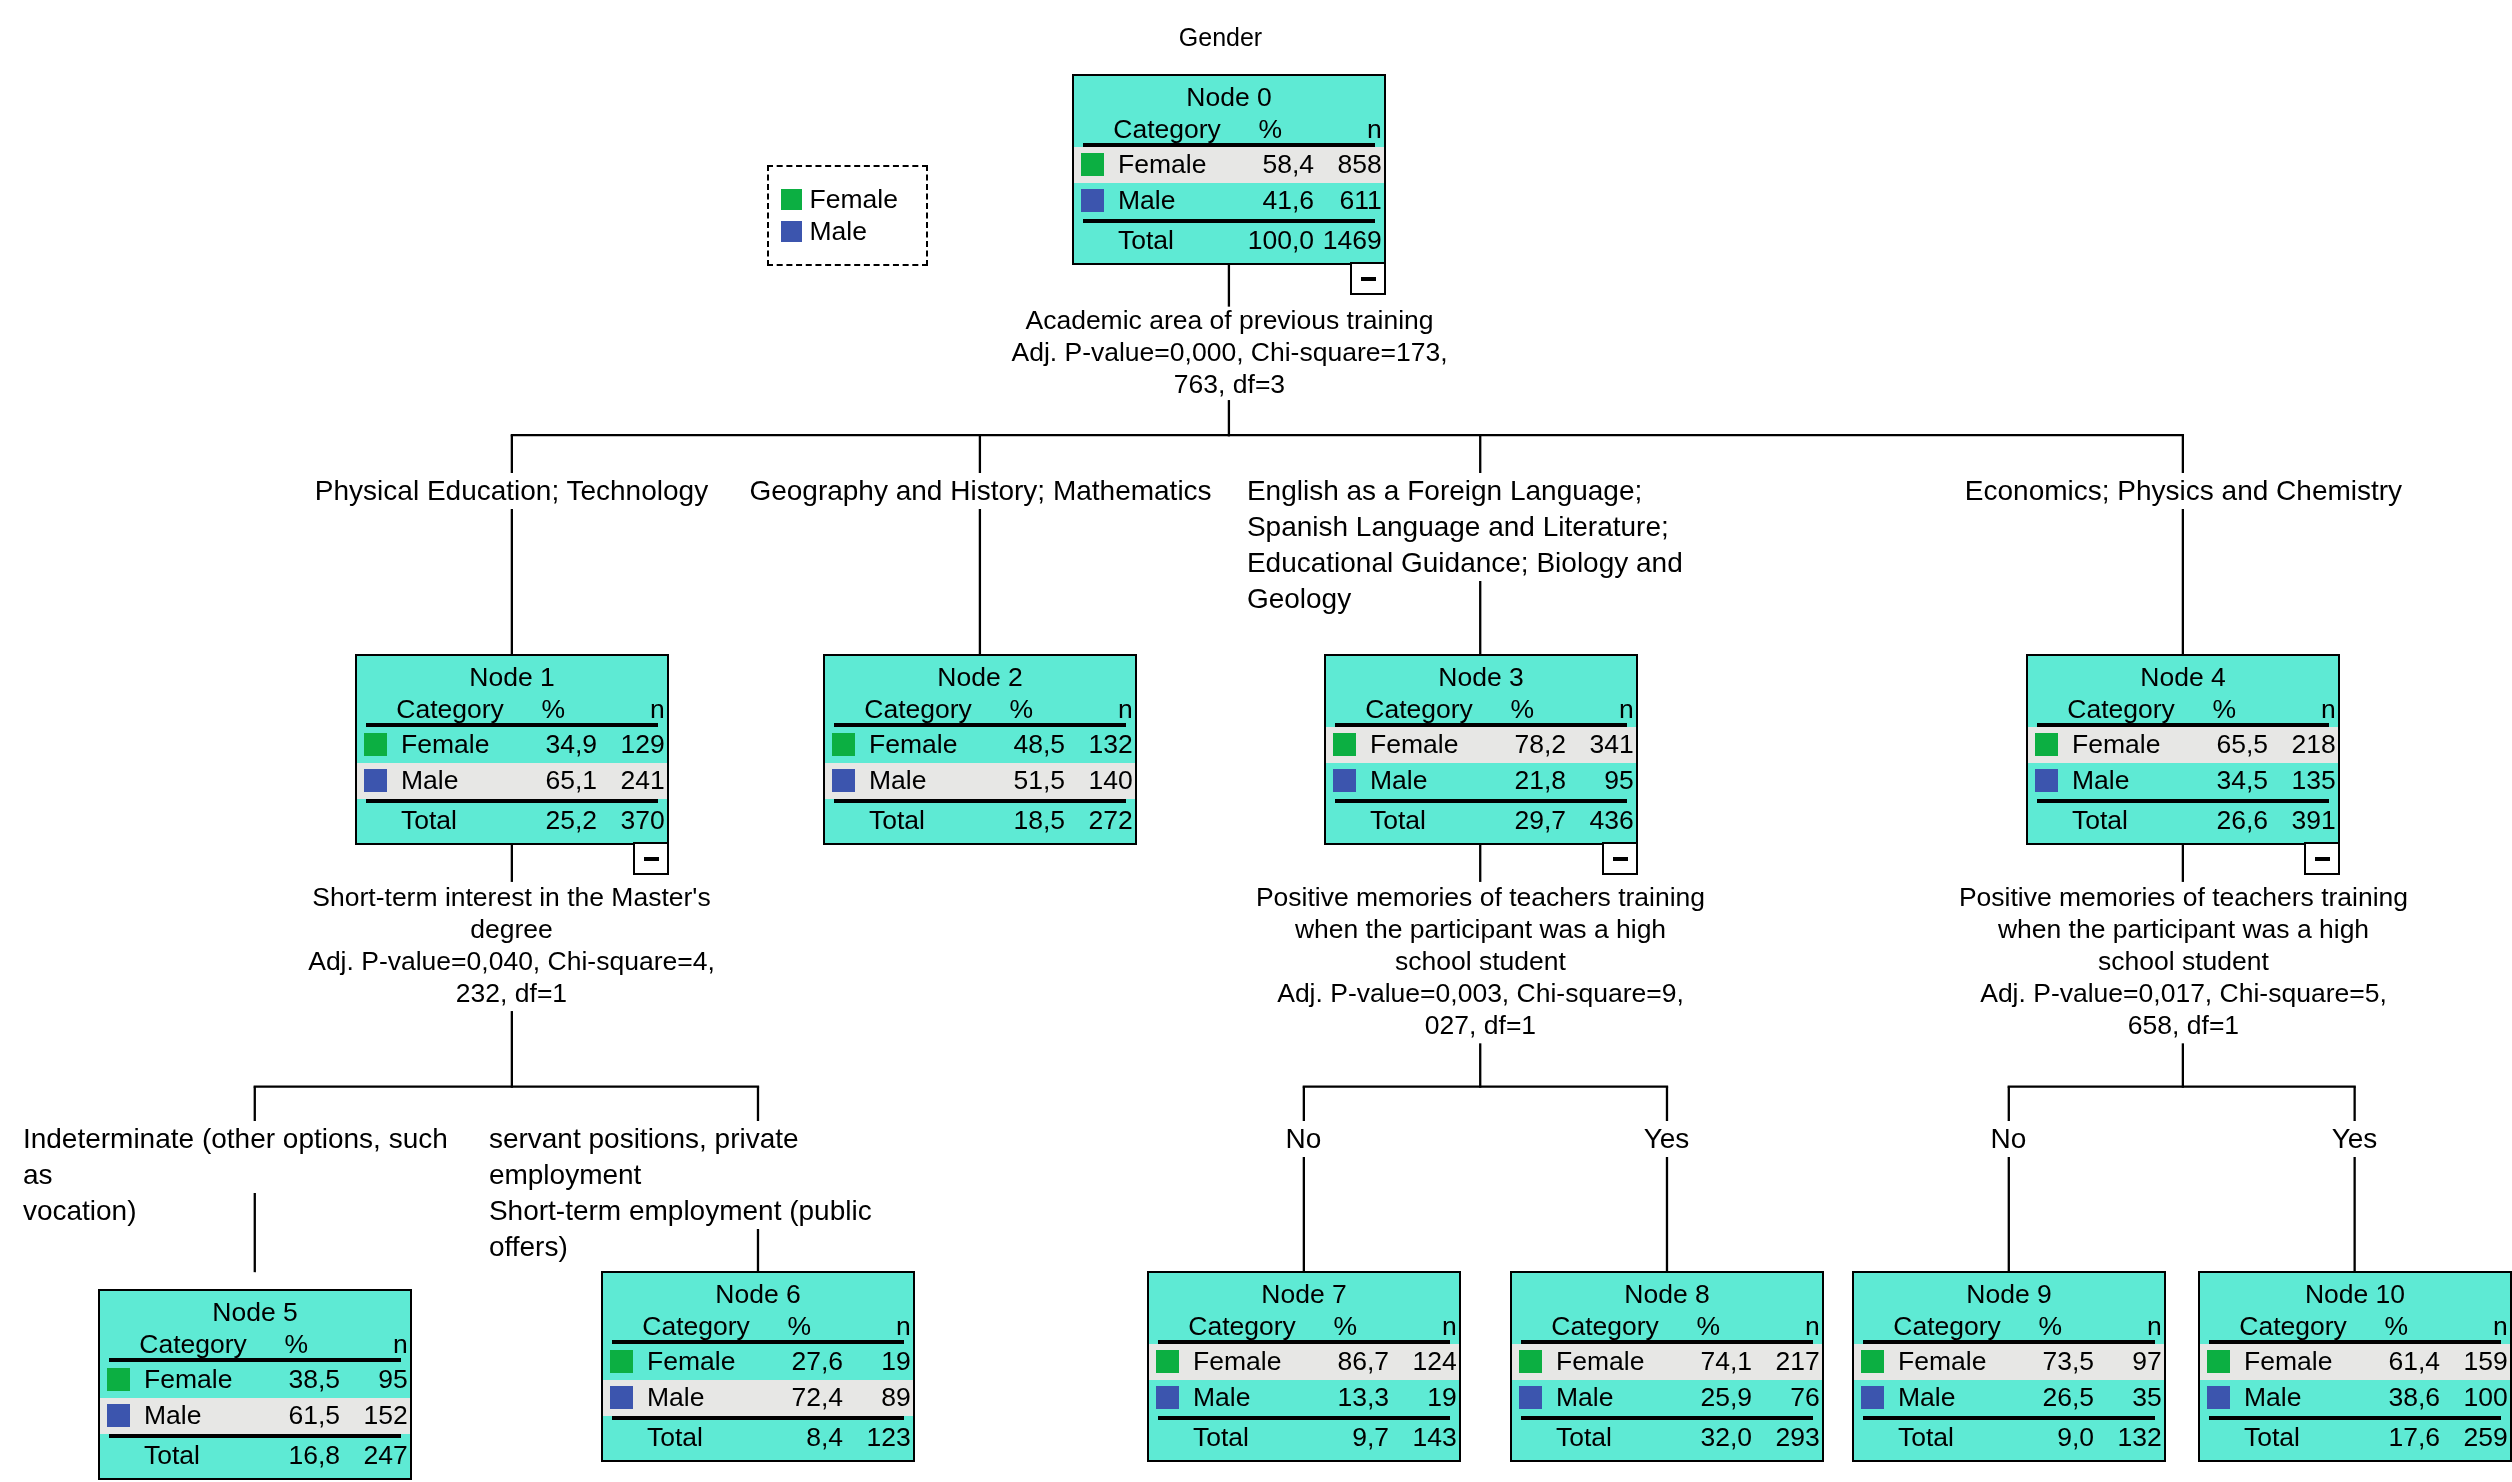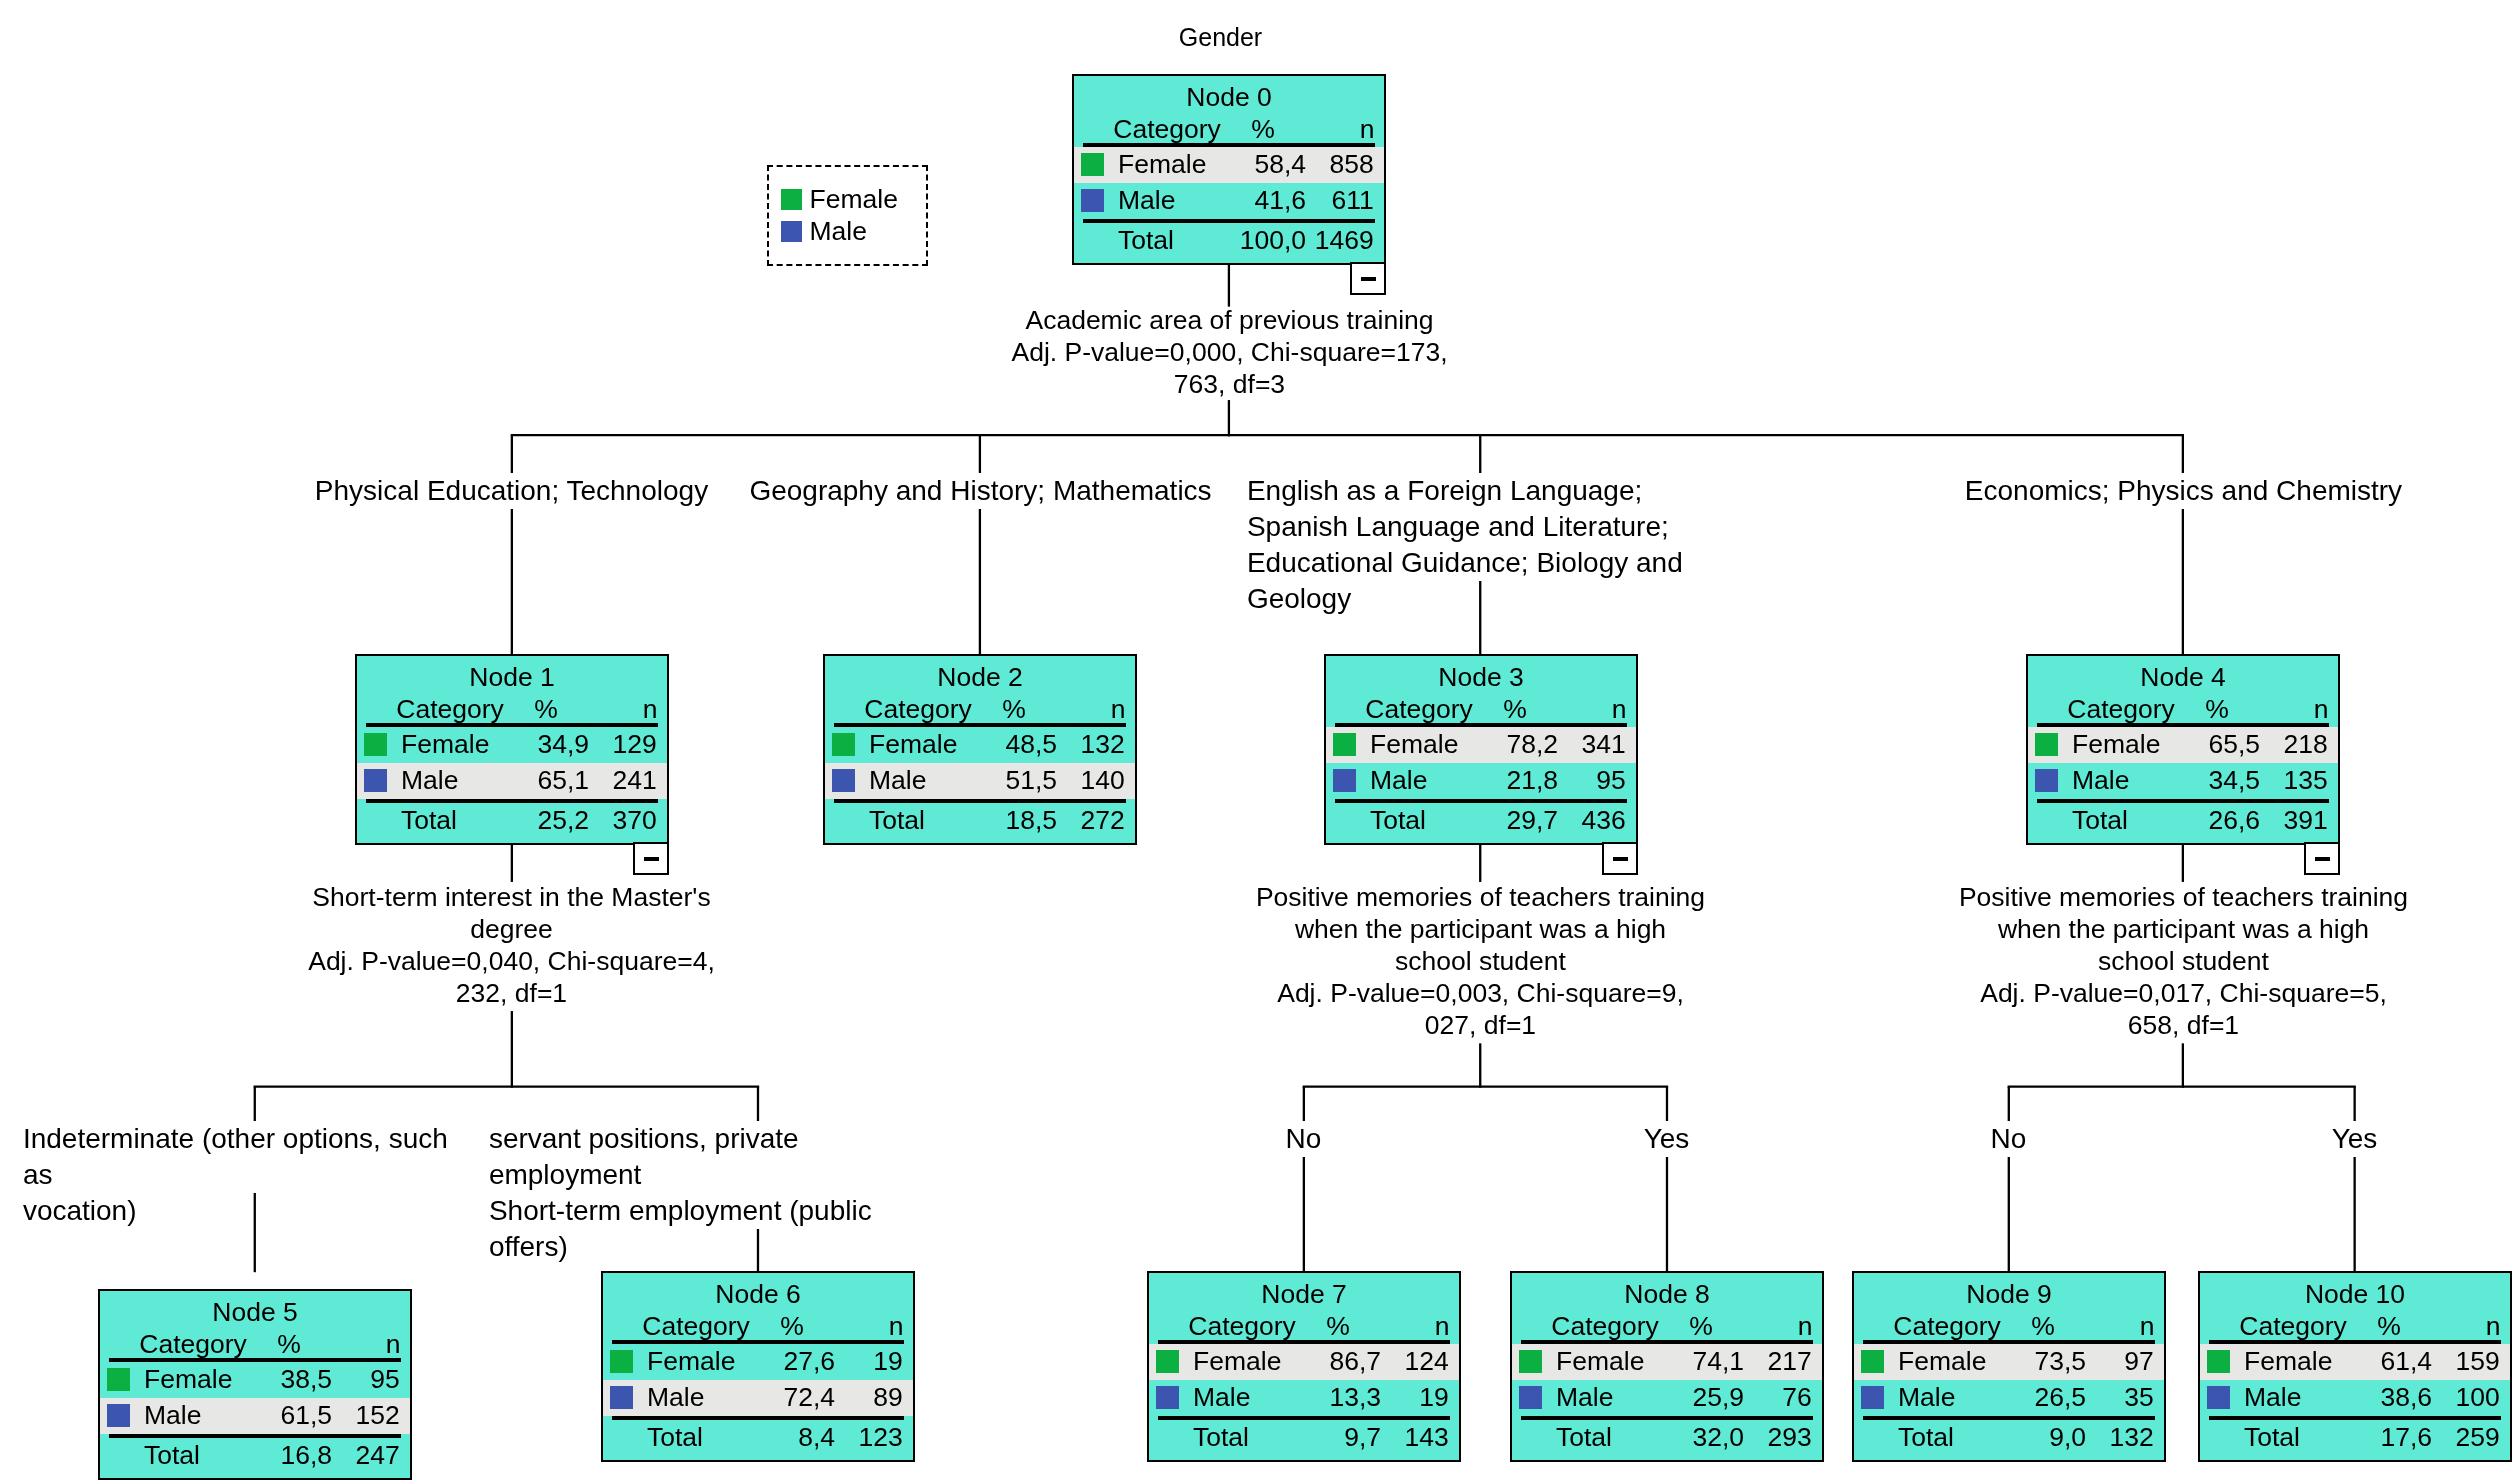--- a/index.html
+++ b/index.html
@@ -14,21 +14,21 @@
   .legend{position:absolute;left:767px;top:165px;width:161px;height:101px;
        border:2.9px dashed #000;box-sizing:border-box;padding:16px 0 0 11.5px;background:#fff;}
   .legend-item{display:flex;align-items:center;gap:8px;height:32px;}
   .legend-swatch{width:21px;height:21px;flex:0 0 auto;}
   .legend-label{font-size:26.5px;}
 
   .node{position:absolute;width:314px;height:191px;background:#5eead4;
        border:2.3px solid #000;box-sizing:border-box;font-size:26.5px;}
   .node-title{text-align:center;margin-top:4.6px;height:33px;line-height:33px;}
   .hdr,.row{display:grid;grid-template-columns:37px 1fr 86px 70px;
-       align-items:center;padding-right:8px;}
+       align-items:center;}
   .hdr{height:29px;}
   .row{height:36px;}
   .hdr .c-label{padding-left:2.3px;}
   .hdr .c-pct{text-align:right;padding-right:32px;}
   .hdr .c-n{text-align:right;padding-right:2.3px;}
   .row .c-label{padding-left:7px;}
   .row .c-pct{text-align:right;}
   .row .c-n{text-align:right;padding-right:2.3px;}
   .rule{border-top:4px solid #000;margin:0 9.2px;}
   .swatch{display:block;width:23px;height:23px;margin-left:7px;}

